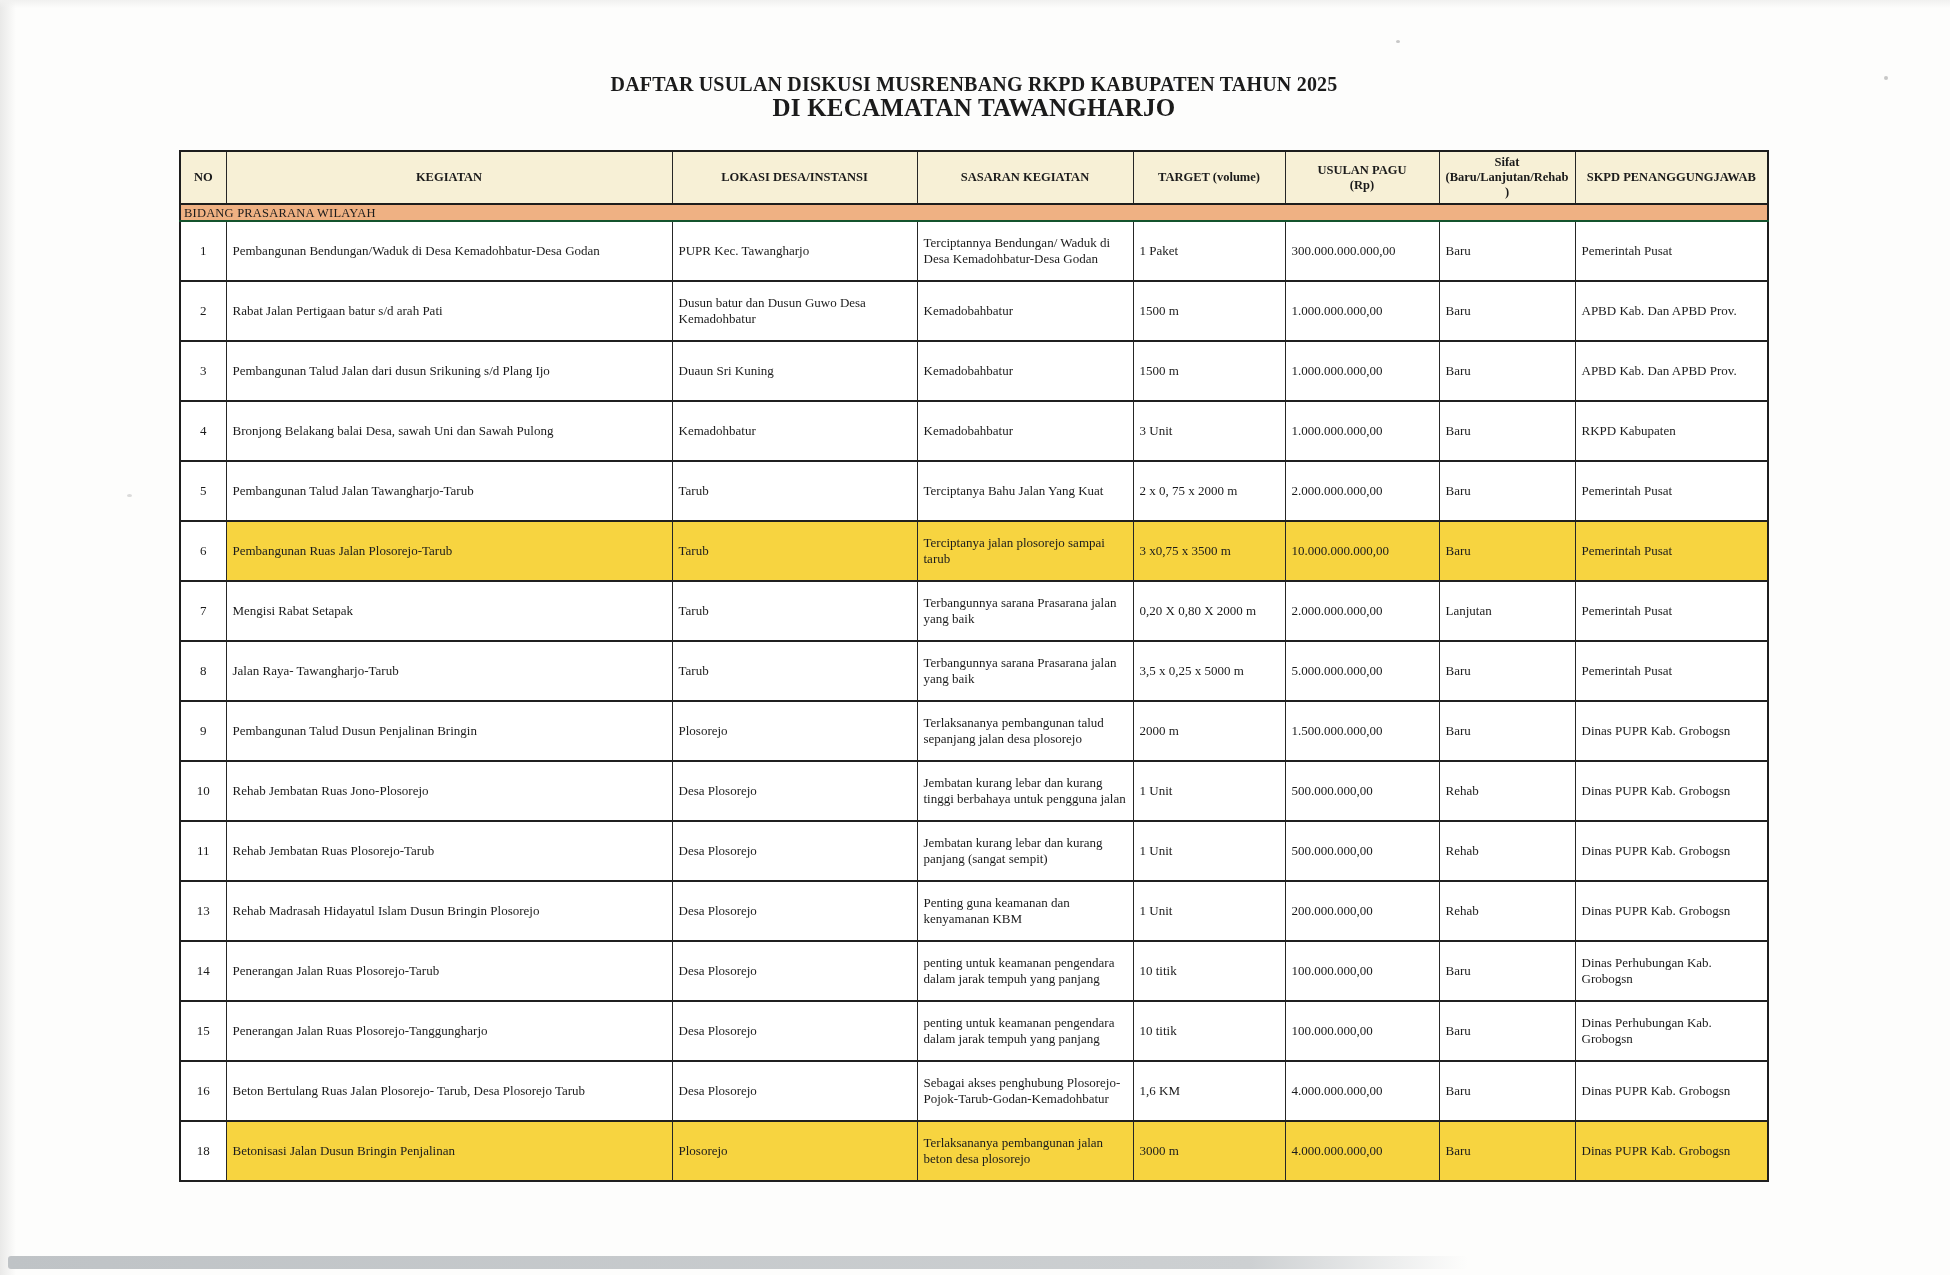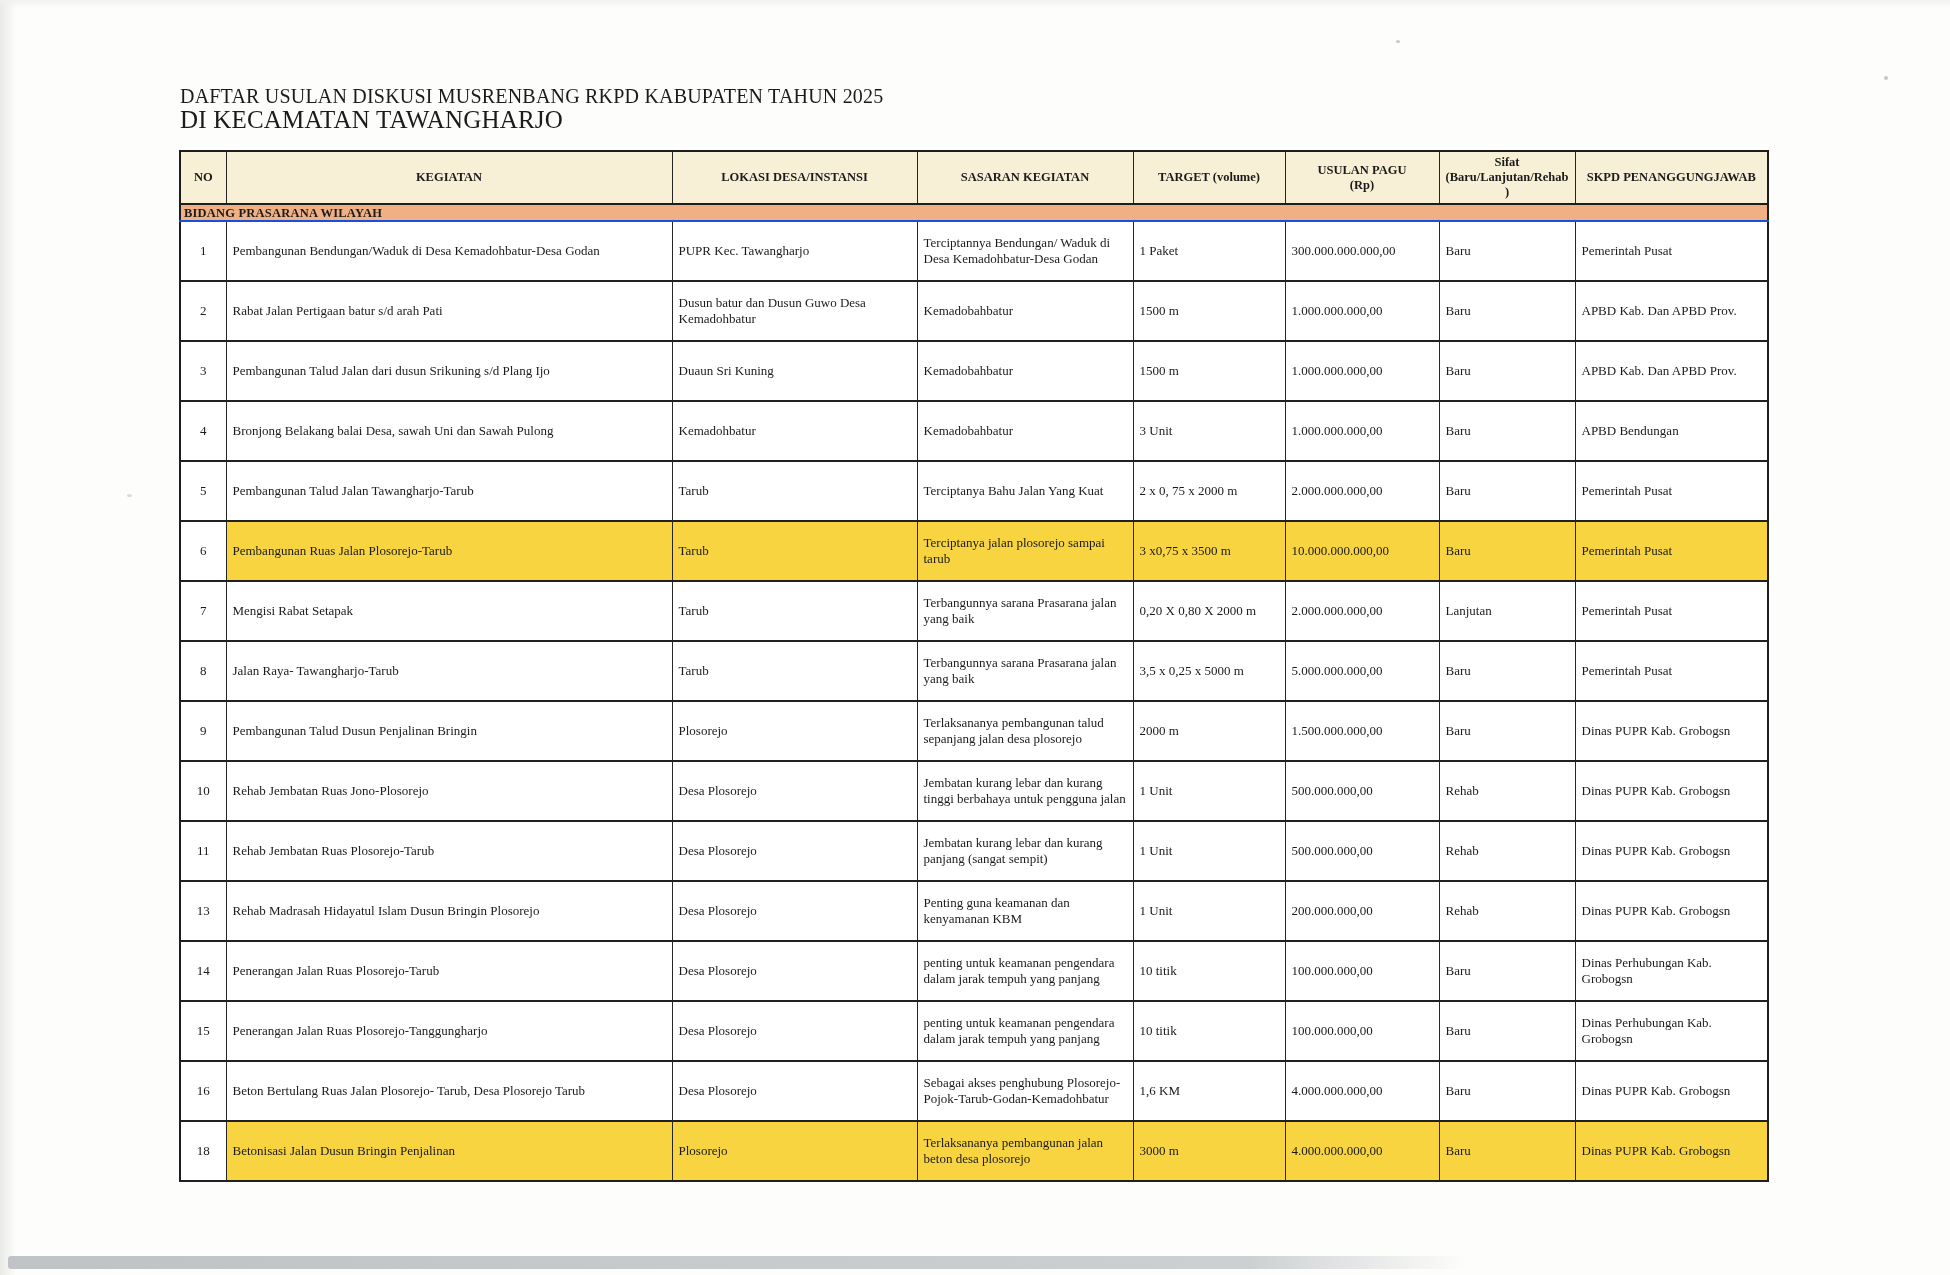--- a/index.html
+++ b/index.html
@@ -25,22 +25,22 @@
     background:linear-gradient(to right,#bfc3c6,#cdd0d2 85%,rgba(230,230,230,0));
     border-radius:3px;
   }
   .speck{position:absolute;background:#9a9a9a;border-radius:50%;opacity:.55;}
   .speck.s1{left:1396px;top:40px;width:4px;height:3px;}
   .speck.s2{left:1884px;top:76px;width:4px;height:4px;}
   .speck.s3{left:127px;top:494px;width:5px;height:3px;opacity:.35;}
 
   
   .title{
-    position:absolute;left:180px;top:84px;width:1588px;
-    text-align:left;font-weight:normal;letter-spacing:.2px;
+    position:absolute;left:180px;top:72px;width:1588px;
+    text-align:center;font-weight:bold;letter-spacing:.2px;
   }
   .title .l1{font-size:20px;line-height:24px;}
   .title .l2{font-size:25px;line-height:24px;}
 
   
   table.doc-table{
     position:absolute;left:179px;top:150px;width:1588px;
     border-collapse:collapse;table-layout:fixed;
     border:2px solid #1d1d1d;
     background:#fff;
@@ -54,24 +54,24 @@
     word-wrap:break-word;
   }
   .doc-table thead th{
     background:var(--header-bg,#f7f0d6);
     font-weight:bold;font-size:12.5px;line-height:15px;
     text-align:center;height:44px;
     border-bottom:2px solid #1d1d1d;
   }
   .doc-table .section-row td{
     background:var(--section-bg,#efb183);
-    font-weight:bold;font-size:12.5px;
+    font-weight:normal;font-size:12.5px;
     height:15px;line-height:14px;
     padding:0 3px;
-    border-bottom:2px solid #1d4ed8;
+    border-bottom:2px solid #14532d;
     letter-spacing:.2px;
   }
   .doc-table tbody td{height:52px;border-bottom:2px solid #202020;}
   .doc-table tbody td.c-no{text-align:center;background:#fff;}
   .doc-table tbody td.c-pagu,.doc-table tbody td.c-sifat{}
   .doc-table tbody td.hl{background:var(--highlight-bg,#f7d440);}
 </style>
 </head>
 <body>
 
@@ -151,21 +151,21 @@
           <td class="c-skpd">APBD Kab. Dan APBD Prov.</td>
         </tr>
         <tr>
           <td class="c-no">4</td>
           <td class="c-kegiatan">Bronjong Belakang balai Desa, sawah Uni dan Sawah Pulong</td>
           <td class="c-lokasi">Kemadohbatur</td>
           <td class="c-sasaran">Kemadobahbatur</td>
           <td class="c-target">3 Unit</td>
           <td class="c-pagu">1.000.000.000,00</td>
           <td class="c-sifat">Baru</td>
-          <td class="c-skpd">APBD Bendungan</td>
+          <td class="c-skpd">RKPD Kabupaten</td>
         </tr>
         <tr>
           <td class="c-no">5</td>
           <td class="c-kegiatan">Pembangunan Talud Jalan Tawangharjo-Tarub</td>
           <td class="c-lokasi">Tarub</td>
           <td class="c-sasaran">Terciptanya Bahu Jalan Yang Kuat</td>
           <td class="c-target">2 x 0, 75 x 2000 m</td>
           <td class="c-pagu">2.000.000.000,00</td>
           <td class="c-sifat">Baru</td>
           <td class="c-skpd">Pemerintah Pusat</td>

